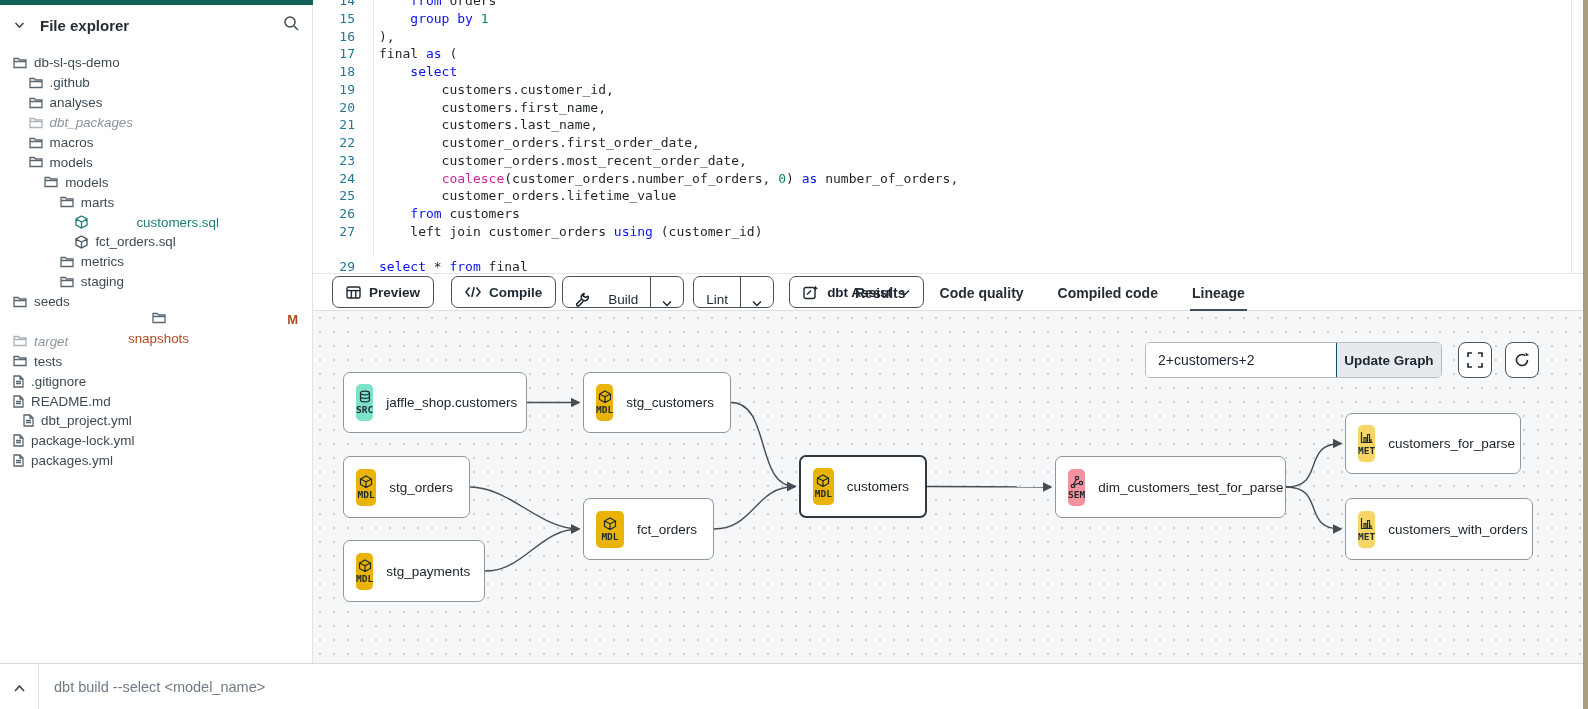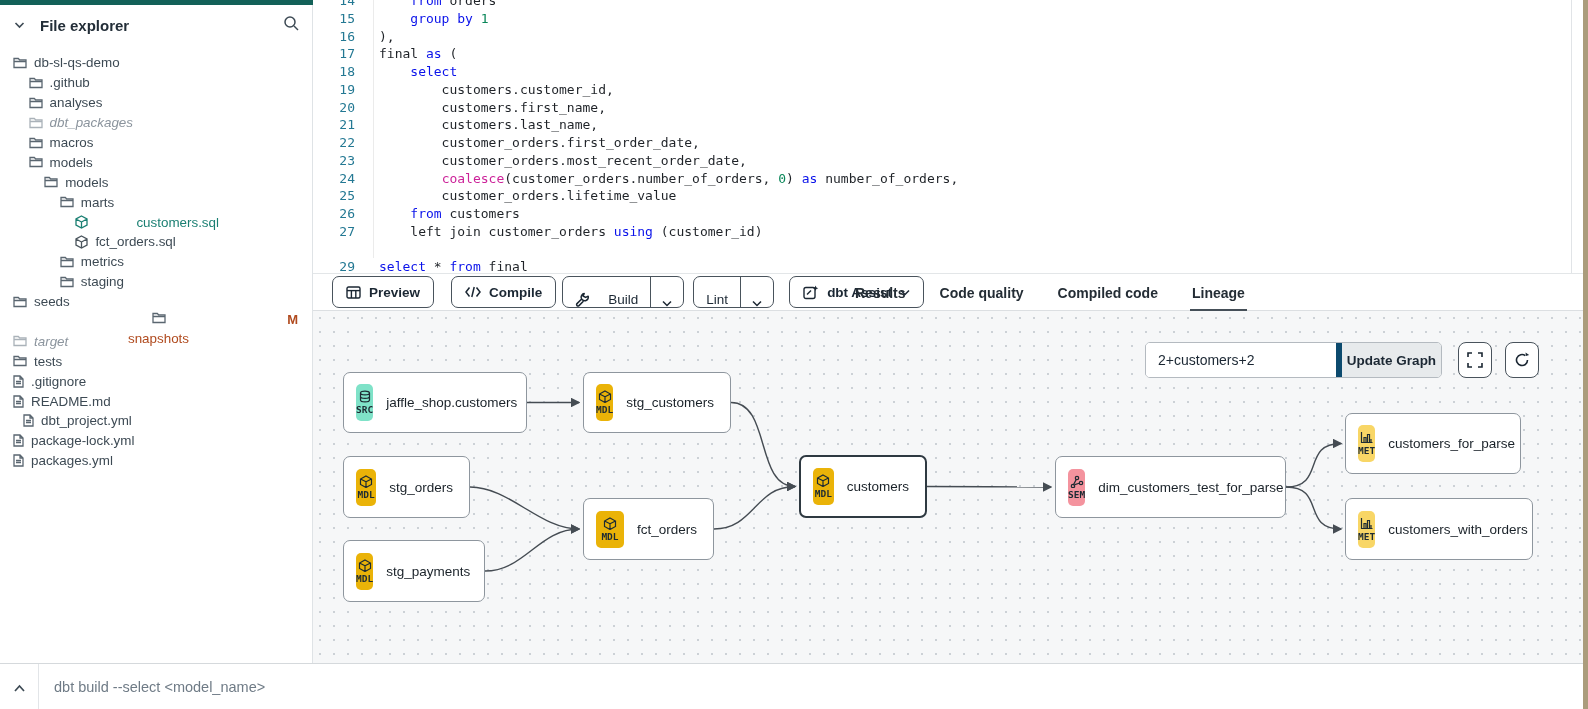--- a/index.html
+++ b/index.html
@@ -68,21 +68,21 @@
   .nbadge { width:34px; height:37px; border-radius:5px; display:flex; flex-direction:column;
             align-items:center; justify-content:center; gap:1px;
             font-family:"DejaVu Sans Mono", monospace; font-size:9.5px; font-weight:700; color:#1d2b33; }
   .nbadge.source{background:#7fe2c8}.nbadge.model{background:#eab308}
   .nbadge.semantic{background:#f4939e}.nbadge.metric{background:#f8d666}
   .nlabel { font-size:13.5px; color:#1a2229; white-space:nowrap; padding-right:16px; }
   .gctl-group { position:absolute; left:832px; top:31px; display:flex; height:36px;
                 border:1px solid #b4bac0; border-radius:5px; background:#fff; overflow:hidden; }
   .gctl-input { width:190px; border:none; outline:none; padding:0 12px; font-size:14px;
                 color:#1b2733; font-family:"Liberation Sans", sans-serif; background:#fff; }
-  .gctl-btn { width:105px; background:#e7eaec; border:none; border-left:6px solid #0c4a6e;
+  .gctl-btn { width:105px; background:#e7eaec; border:none; border-left:1px solid #0c4a6e;
               font-size:13.5px; font-weight:600; color:#1b2733; cursor:pointer;
               font-family:"Liberation Sans", sans-serif; }
   .gicon-btn { position:absolute; top:31px; width:34px; height:36px; background:#fff;
                border:1.5px solid #49535c; border-radius:8px; display:flex; align-items:center;
                justify-content:center; cursor:pointer; }
 
   
   .bottombar { position:absolute; left:0; top:663px; width:1583px; height:46px; background:#fff;
                border-top:1px solid #d5d9dc; }
   .bb-caret { position:absolute; left:13px; top:15px; cursor:pointer; }

